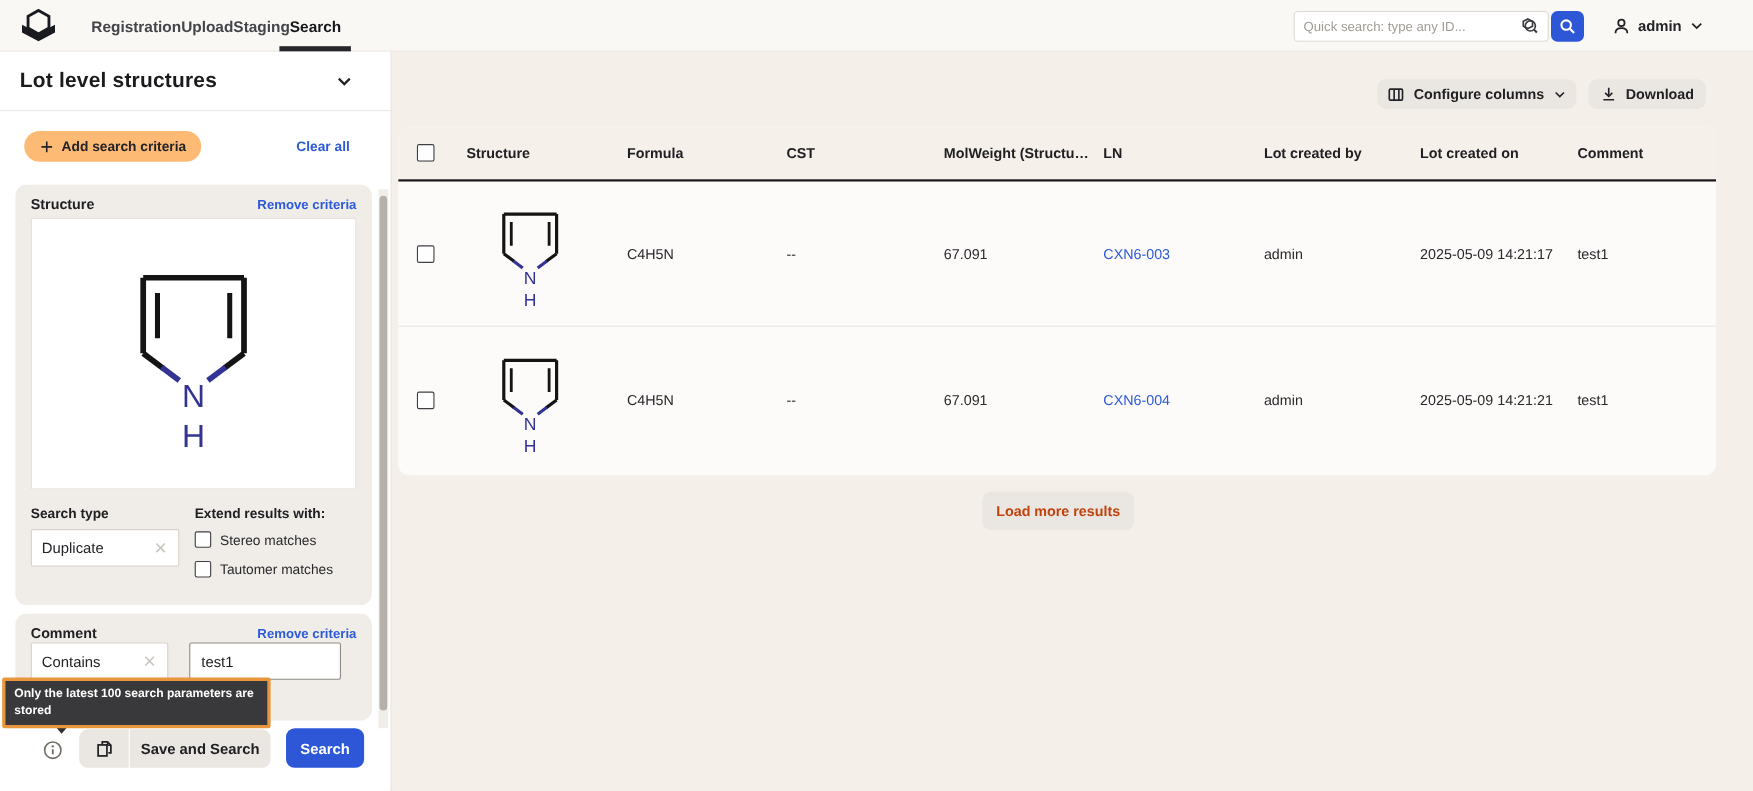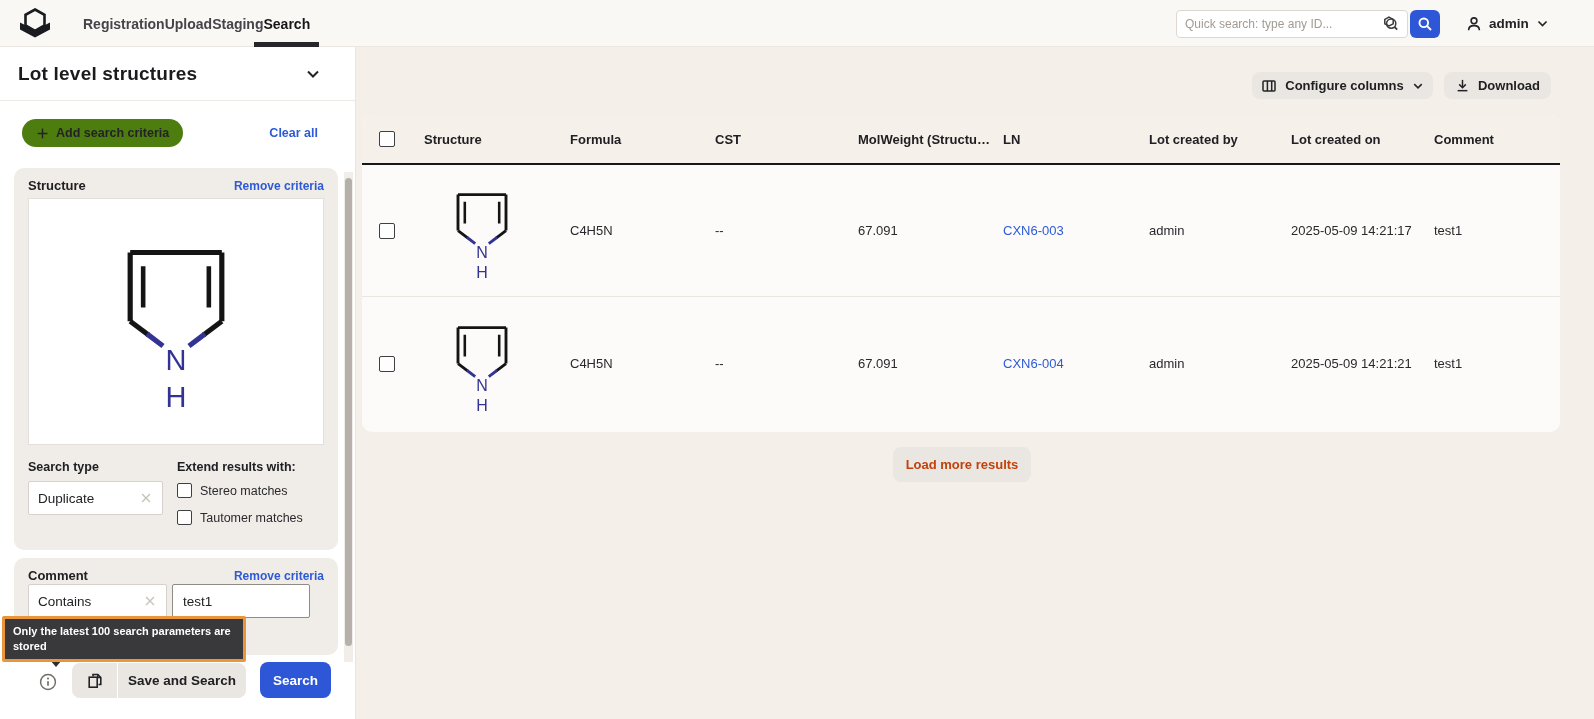--- a/index.html
+++ b/index.html
@@ -37,21 +37,21 @@
   .user-name { font-size:13.5px; font-weight:700; color:#232327; }
 
   
   .sidebar { position:absolute; left:0; top:47px; width:355px; height:672px;
     background:#ffffff; box-shadow:1px 0 0 #e9e4de; }
   .sb-title-row { position:absolute; left:0; top:0; width:355px; height:54px;
     border-bottom:1px solid #edeae5; display:flex; align-items:center; }
   .sb-title { margin-left:18px; font-size:19px; font-weight:700; color:#1b1b1e; letter-spacing:.2px; }
   .sb-title-chevron { position:absolute; right:34px; top:19px; cursor:pointer; }
   .add-criteria-btn { position:absolute; left:22px; top:72px; height:28px; padding:0 14px;
-    background:#4d7c0f; border-radius:14px; display:flex; align-items:center; gap:7px;
+    background:#fdba74; border-radius:14px; display:flex; align-items:center; gap:7px;
     font-size:12.5px; font-weight:700; color:#232327; cursor:pointer; }
   .clear-all { position:absolute; right:37px; top:79px; font-size:12.5px; font-weight:700; color:#2d5bd8; cursor:pointer; }
 
   .criteria-card { position:absolute; left:14px; width:324px; background:#f0ece7; border-radius:10px; }
   .card-structure { top:121px; height:382px; }
   .card-comment   { top:511px; height:97px; }
   .card-head { display:flex; justify-content:space-between; align-items:center; padding:10px 14px 0 14px; }
   .card-title { font-size:13px; font-weight:700; color:#202024; }
   .remove-link { font-size:12px; font-weight:700; color:#2d5bd8; cursor:pointer; }
 
@@ -63,21 +63,21 @@
   .lbl-extend     { position:absolute; left:163px; top:292px; }
   .select-box { background:#ffffff; border:1px solid #d6d1cb; border-radius:2px; height:34px;
     display:flex; align-items:center; justify-content:space-between; padding:0 9px; cursor:pointer; }
   .select-box .sel-text { font-size:13.5px; color:#232327; }
   .sel-duplicate { position:absolute; left:14px; top:313px; width:135px; }
   .checkbox-row { position:absolute; left:163px; display:flex; align-items:center; gap:8px; cursor:pointer; }
   .cbr-1 { top:315px; } .cbr-2 { top:342px; }
   .checkbox { width:15px; height:15px; border:1.5px solid #3f3f44; border-radius:2px; background:#fefefe; }
   .cb-label { font-size:12.5px; color:#2a2a2e; }
 
-  .sel-contains { position:absolute; left:14px; top:26px; width:139px; }
+  .sel-contains { position:absolute; left:14px; top:26px; width:125px; }
   .comment-input { position:absolute; left:158px; top:26px; width:138px; height:34px;
     background:#ffffff; border:1px solid #8f8b85; border-radius:2px; padding:0 10px;
     font-size:13.5px; color:#232327; font-family:"Liberation Sans", sans-serif; outline:none; }
 
   .sb-tooltip { position:absolute; left:2px; top:569px; width:244px; z-index:6;
     background:#39393b; border:3px solid #e8953c; border-radius:2px;
     padding:5px 8px 6px 8px; color:#ffffff; font-size:11px; font-weight:700; line-height:1.32; }
   .sb-tooltip-arrow { position:absolute; left:50px; top:613px; z-index:5;
     width:0; height:0; border-left:6px solid transparent; border-right:6px solid transparent;
     border-top:7px solid #2f2f31; }

